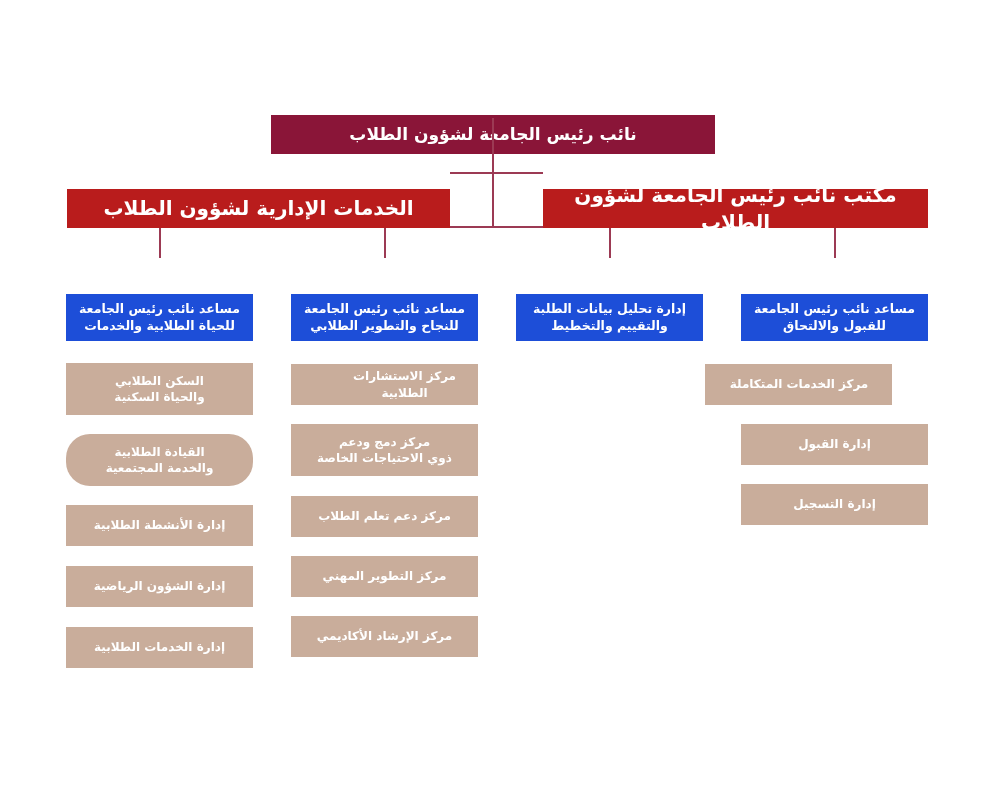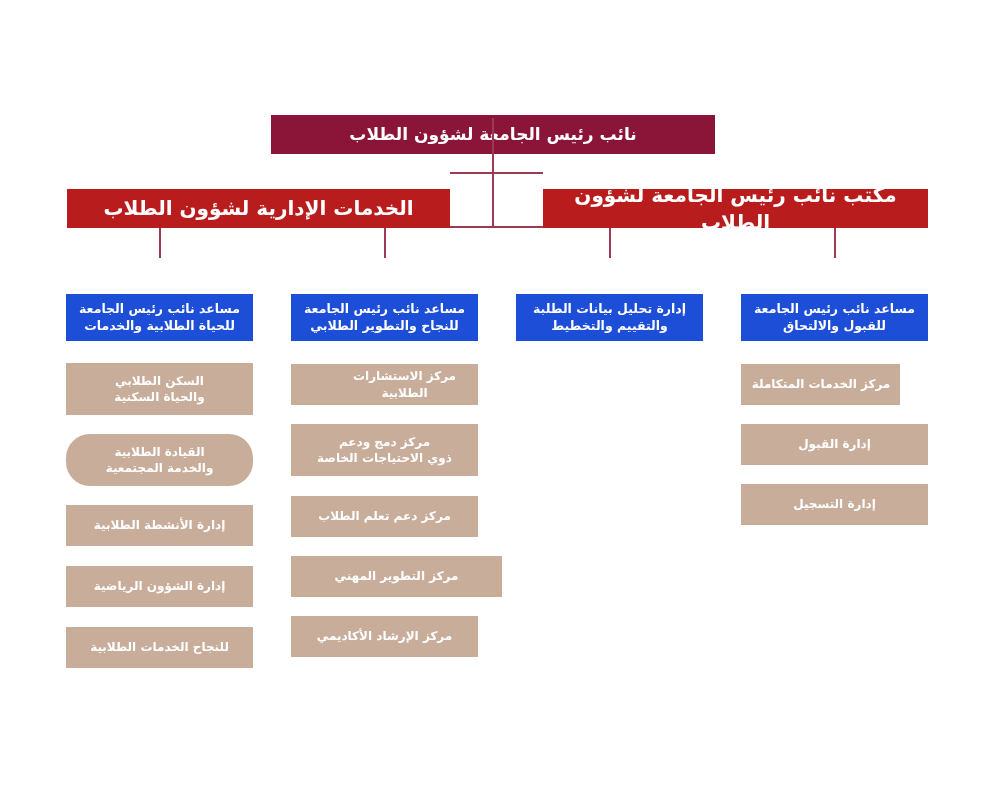--- a/index.html
+++ b/index.html
@@ -78,26 +78,26 @@
 والتقييم والتخطيط</div>
   <div class="box branch-box" style="left:741px; top:258px; width:187px; height:47px;">مساعد نائب رئيس الجامعة
 للقبول والالتحاق</div>
 
   <div class="box child-box" style="left:66px; top:327px; width:187px; height:52px;">السكن الطلابي
 والحياة السكنية</div>
   <div class="box child-box" style="left:66px; top:398px; width:187px; height:52px;border-radius:24px;">القيادة الطلابية
 والخدمة المجتمعية</div>
   <div class="box child-box" style="left:66px; top:469px; width:187px; height:41px;">إدارة الأنشطة الطلابية</div>
   <div class="box child-box" style="left:66px; top:530px; width:187px; height:41px;">إدارة الشؤون الرياضية</div>
-  <div class="box child-box" style="left:66px; top:591px; width:187px; height:41px;">للنجاح الخدمات الطلابية</div>
+  <div class="box child-box" style="left:66px; top:591px; width:187px; height:41px;">إدارة الخدمات الطلابية</div>
 
   <div class="box child-box" style="left:291px; top:328px; width:187px; height:41px;padding-left:48px;">مركز الاستشارات الطلابية</div>
   <div class="box child-box" style="left:291px; top:388px; width:187px; height:52px;text-align:center;">مركز دمج ودعم
 ذوي الاحتياجات الخاصة</div>
   <div class="box child-box" style="left:291px; top:460px; width:187px; height:41px;">مركز دعم تعلم الطلاب</div>
-  <div class="box child-box" style="left:291px; top:520px; width:211px; height:41px;">مركز التطوير المهني</div>
+  <div class="box child-box" style="left:291px; top:520px; width:187px; height:41px;">مركز التطوير المهني</div>
   <div class="box child-box" style="left:291px; top:580px; width:187px; height:41px;text-align:center;">مركز الإرشاد الأكاديمي</div>
 
-  <div class="box child-box" style="left:741px; top:328px; width:159px; height:41px;padding-left:9px;">مركز الخدمات المتكاملة</div>
+  <div class="box child-box" style="left:705px; top:328px; width:187px; height:41px;padding-left:9px;">مركز الخدمات المتكاملة</div>
   <div class="box child-box" style="left:741px; top:388px; width:187px; height:41px;">إدارة القبول</div>
   <div class="box child-box" style="left:741px; top:448px; width:187px; height:41px;">إدارة التسجيل</div>
 
 </div>
 
 </body></html>

